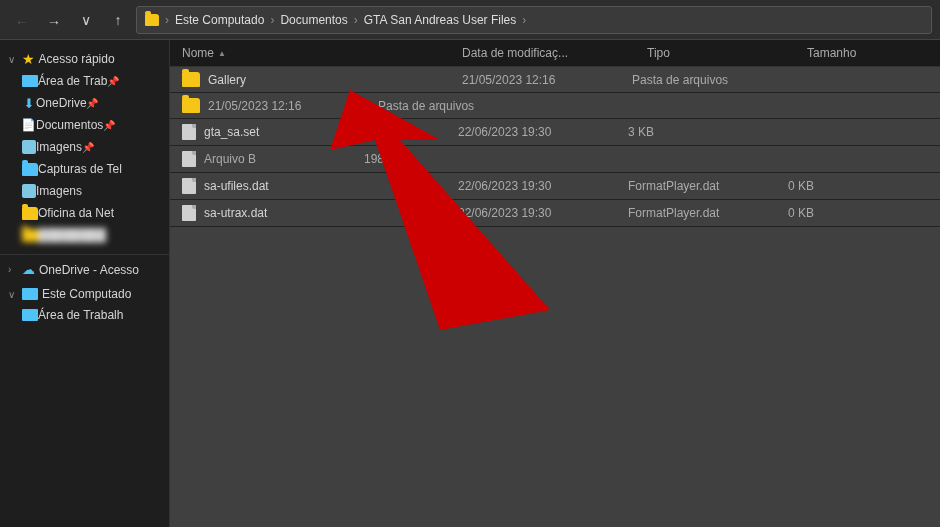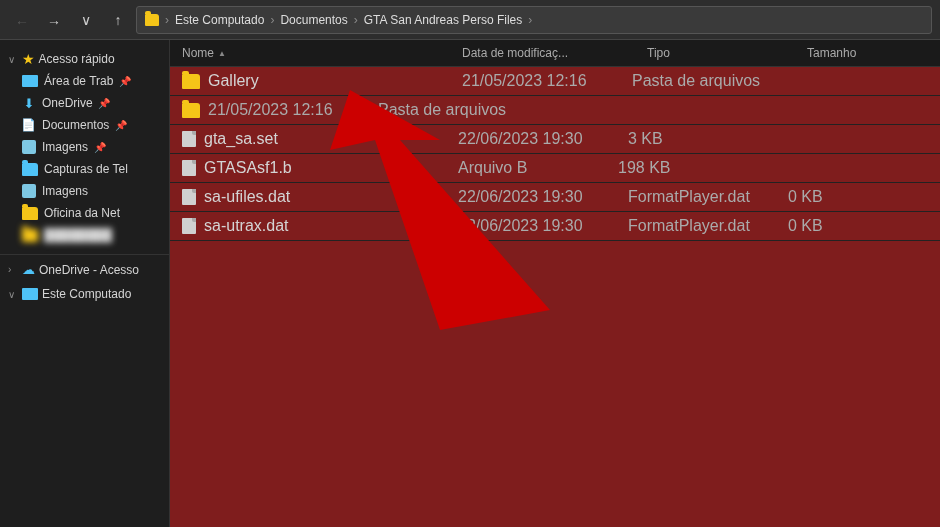--- a/index.html
+++ b/index.html
@@ -107,21 +107,20 @@
       font-size: 10px;
       color: #888;
       width: 10px;
     }
     .sidebar-item {
       display: flex;
       align-items: center;
       padding: 4px 8px 4px 22px;
       font-size: 12px;
       cursor: pointer;
-      gap: 6px;
       white-space: nowrap;
       overflow: hidden;
     }
 
     .icon-star { color: #f5c518; font-size: 14px; }
     .icon-desktop {
       width: 16px; height: 12px;
       background: #4fc3f7;
       border-radius: 1px;
       display: inline-block;
@@ -188,21 +187,21 @@
     .cloud-icon { color: #4fc3f7; font-size: 13px; }
     .blurred-item {
       filter: blur(3px);
     }
 
     
     .content-area {
       flex: 1;
       display: flex;
       flex-direction: column;
-      background: #7f1d1d;
+      background: #404040;
       overflow: hidden;
       position: relative;
     }
 
     
     .column-headers {
       display: flex;
       align-items: center;
       border-bottom: 1px solid #333;
       padding: 6px 0 6px 12px;
@@ -223,21 +222,21 @@
       overflow-y: auto;
     }
     .file-list::-webkit-scrollbar { width: 6px; }
     .file-list::-webkit-scrollbar-track { background: #1a1a1a; }
     .file-list::-webkit-scrollbar-thumb { background: #444; border-radius: 3px; }
 
     .file-row {
       display: flex;
       align-items: center;
       padding: 5px 0 5px 12px;
-      font-size: 16px;
+      font-size: 12px;
       cursor: pointer;
       border-bottom: 1px solid #222;
     }
 
     .file-icon {
       width: 18px; height: 15px;
       background: #f5c518;
       border-radius: 1px 3px 1px 1px;
       position: relative;
       display: inline-block;
@@ -301,21 +300,21 @@
   <button class="nav-btn">→</button>
   <button class="nav-btn">∨</button>
   <button class="nav-btn">↑</button>
   <div class="address-bar">
     <span class="folder-icon-small"></span>
     <span class="breadcrumb-sep">›</span>
     <span>Este Computado</span>
     <span class="breadcrumb-sep">›</span>
     <span>Documentos</span>
     <span class="breadcrumb-sep">›</span>
-    <span>GTA San Andreas Perso Files</span>
+    <span>GTA San Andreas User Files</span>
     <span class="breadcrumb-sep">›</span>
   </div>
 </div>
 
 <div class="main-layout">
 
   <div class="sidebar">
 
     <div class="sidebar-section">
       <div class="sidebar-section-header">
@@ -376,20 +375,24 @@
         <span>OneDrive - Acesso</span>
       </div>
     </div>
 
     <div class="sidebar-section">
       <div class="sidebar-section-header">
         <span class="chevron">∨</span>
         <span class="icon-desktop"></span>
         <span>Este Computado</span>
       </div>
+      <div class="sidebar-item">
+        <span class="icon-desktop"></span>
+        <span>Área de Trabalh</span>
+      </div>
     </div>
   </div>
 
   <div class="content-area">
 
     <div class="column-headers">
       <div class="col-name">
         <span>Nome</span>
         <span class="sort-arrow">▲</span>
       </div>
@@ -423,21 +426,20 @@
 
       <div class="file-row">
         <span class="file-icon-white"></span>
         <span class="file-name">gta_sa.set</span>
         <span class="file-date">22/06/2023 19:30</span>
         <span class="file-size">3 KB</span>
       </div>
 
       <div class="file-row">
         <span class="file-icon-white"></span>
-        <span class="file-name">GTASAsf1.b</span>
         <span class="file-type">Arquivo B</span>
         <span class="file-size">198 KB</span>
       </div>
 
       <div class="file-row">
         <span class="file-icon-white"></span>
         <span class="file-name">sa-ufiles.dat</span>
         <span class="file-date">22/06/2023 19:30</span>
         <span class="file-type">FormatPlayer.dat</span>
         <span class="file-size">0 KB</span>

